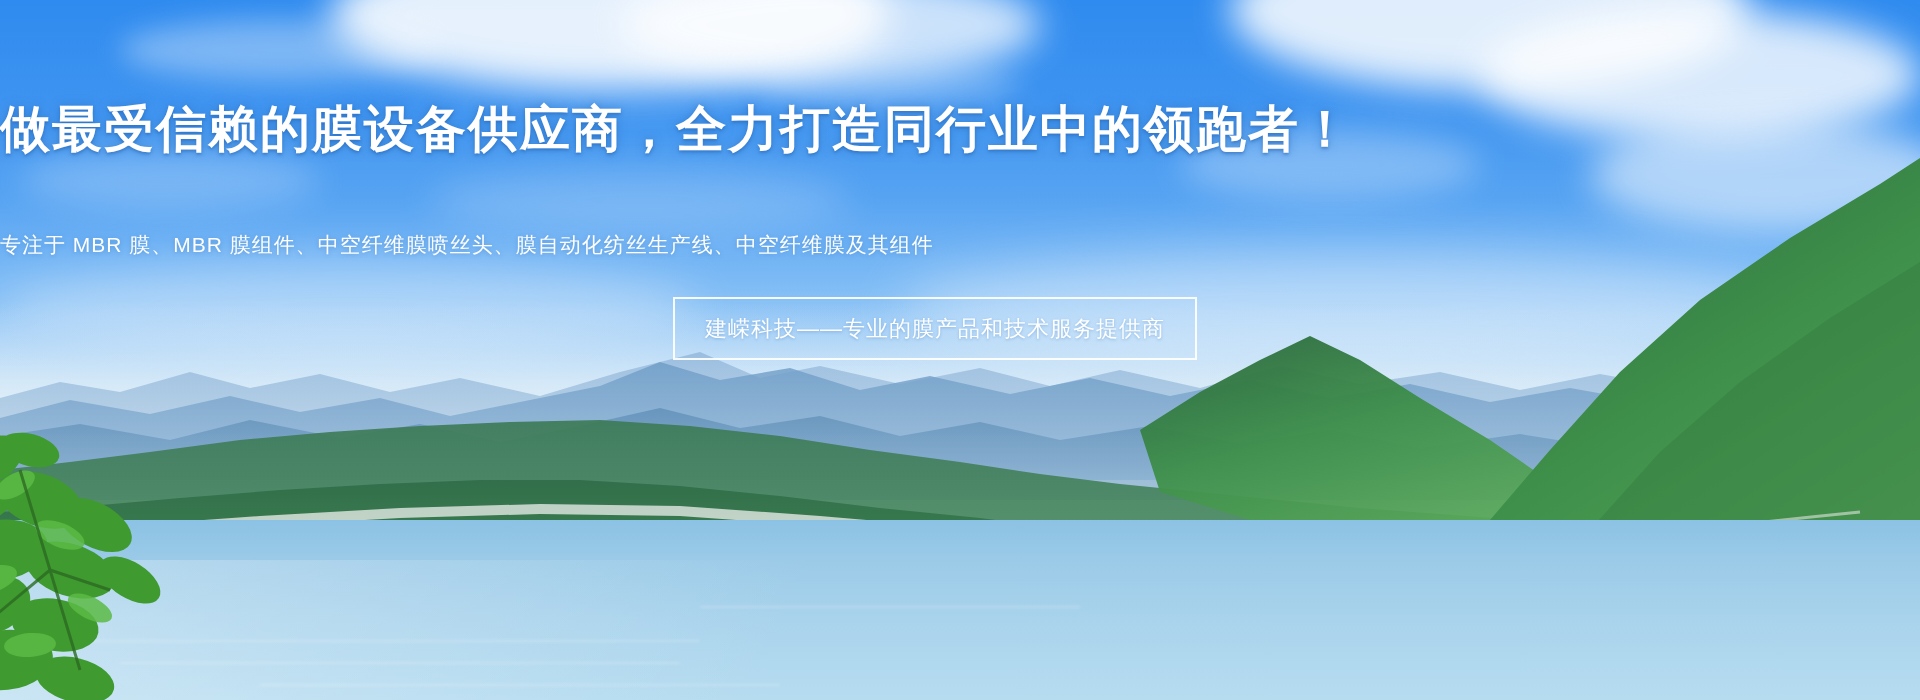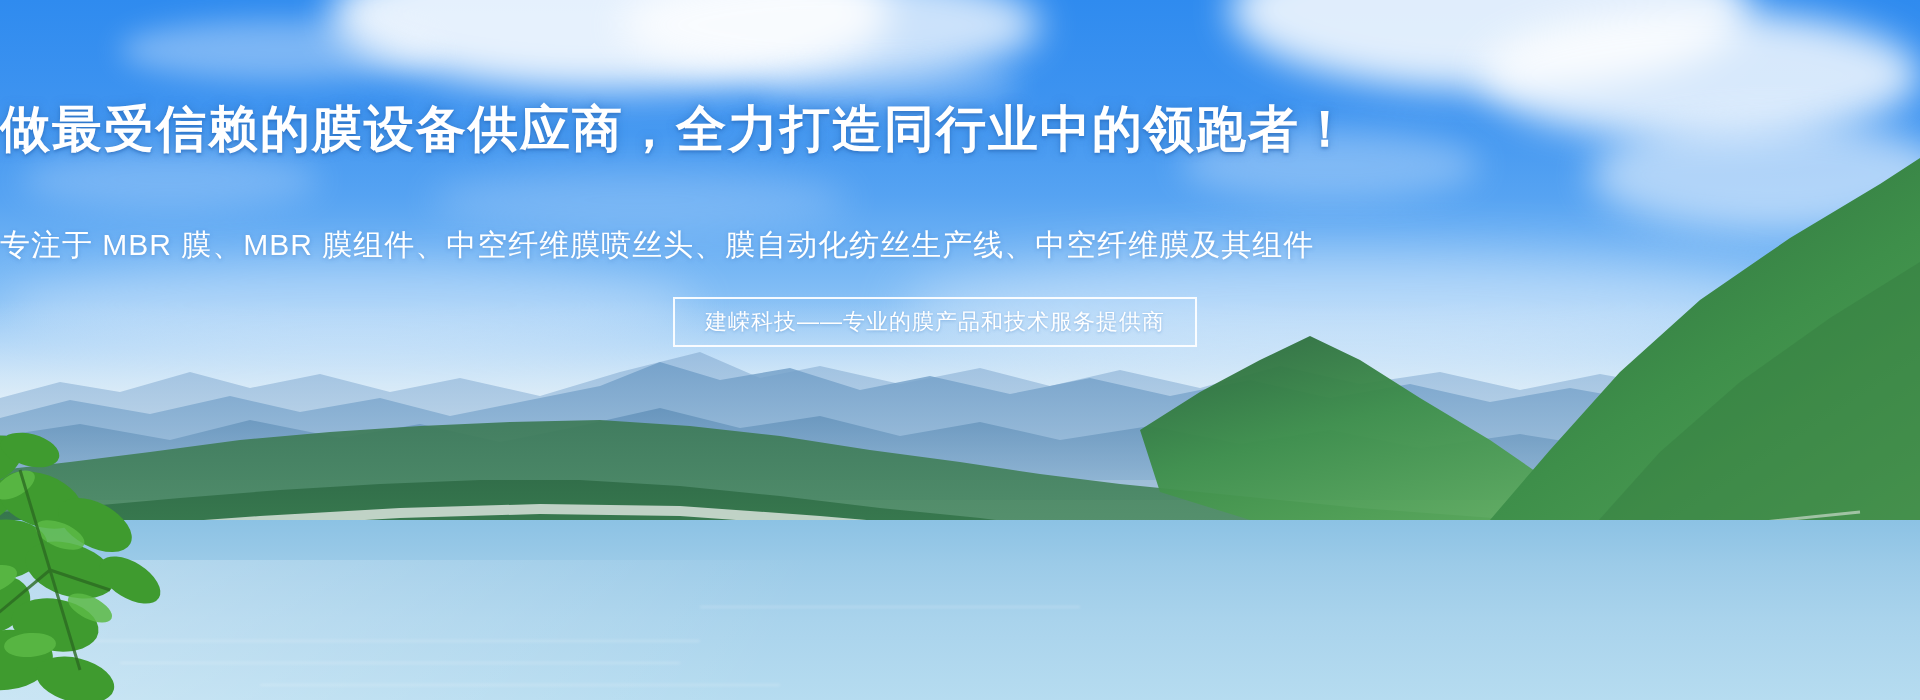--- a/index.html
+++ b/index.html
@@ -56,26 +56,26 @@
   }
   .headline {
     position:absolute; left:0; top:100px; width:1920px;
     font-size:50px; line-height:58px; font-weight:bold; color:#ffffff;
     letter-spacing:2px;
     text-shadow:0 0 10px rgba(40,110,190,.55), 0 2px 3px rgba(30,90,170,.45);
     white-space:nowrap;
   }
   .subline {
     position:absolute; left:0; top:226px; width:1920px;
-    font-size:30px; line-height:38px; color:#ffffff; letter-spacing:1px;
+    font-size:21px; line-height:38px; color:#ffffff; letter-spacing:1px;
     text-shadow:0 1px 4px rgba(60,120,190,.45);
     white-space:nowrap;
   }
   .tagbox {
-    position:absolute; left:673px; top:297px; width:524px; height:50px;
+    position:absolute; left:673px; top:297px; width:524px; height:63px;
     border:2px solid rgba(255,255,255,.92);
     display:flex; align-items:center; justify-content:center;
   }
   .tagbox span {
     font-size:22px; color:#ffffff; letter-spacing:1px;
     text-shadow:0 1px 3px rgba(60,120,190,.40);
     white-space:nowrap;
   }
 </style>
 </head>

